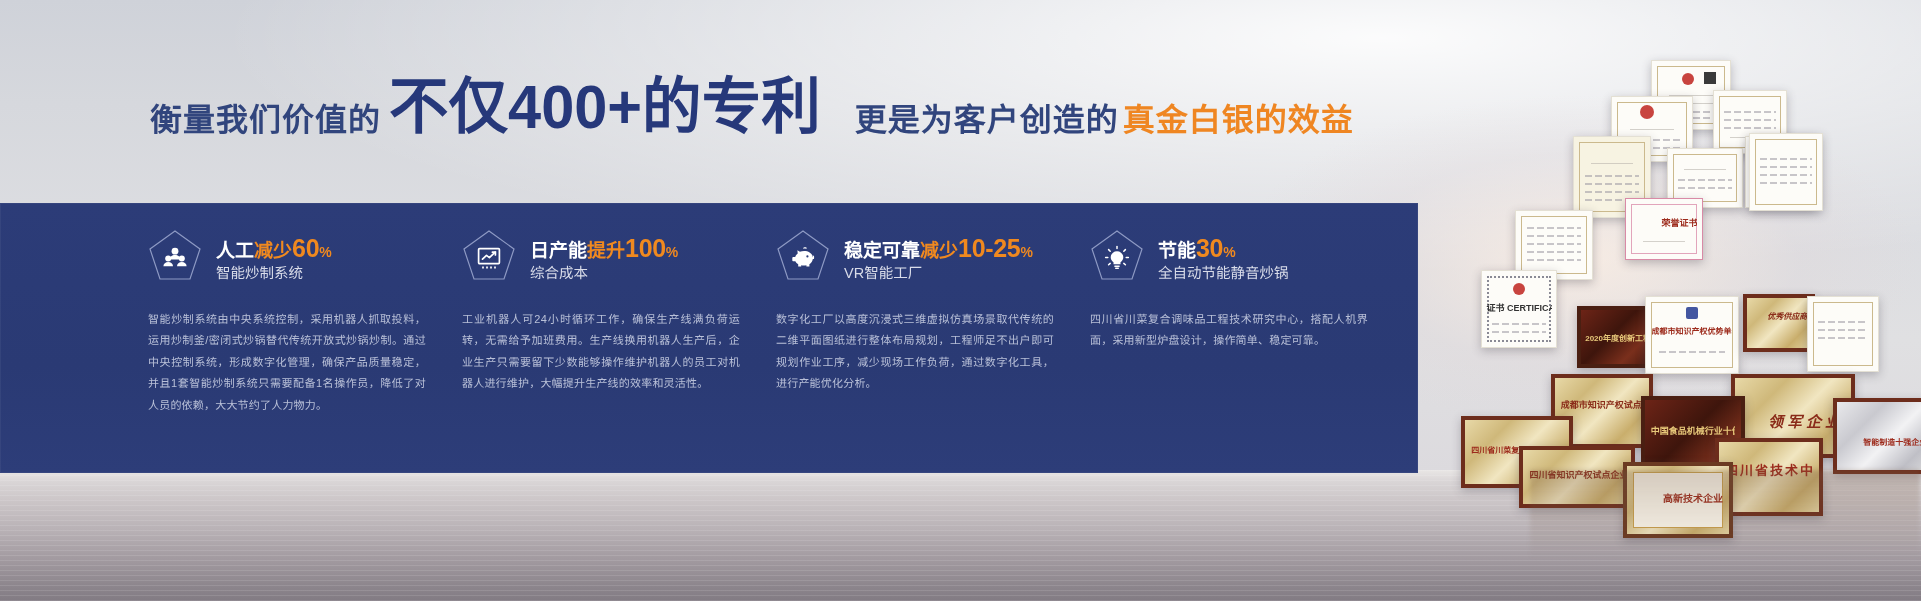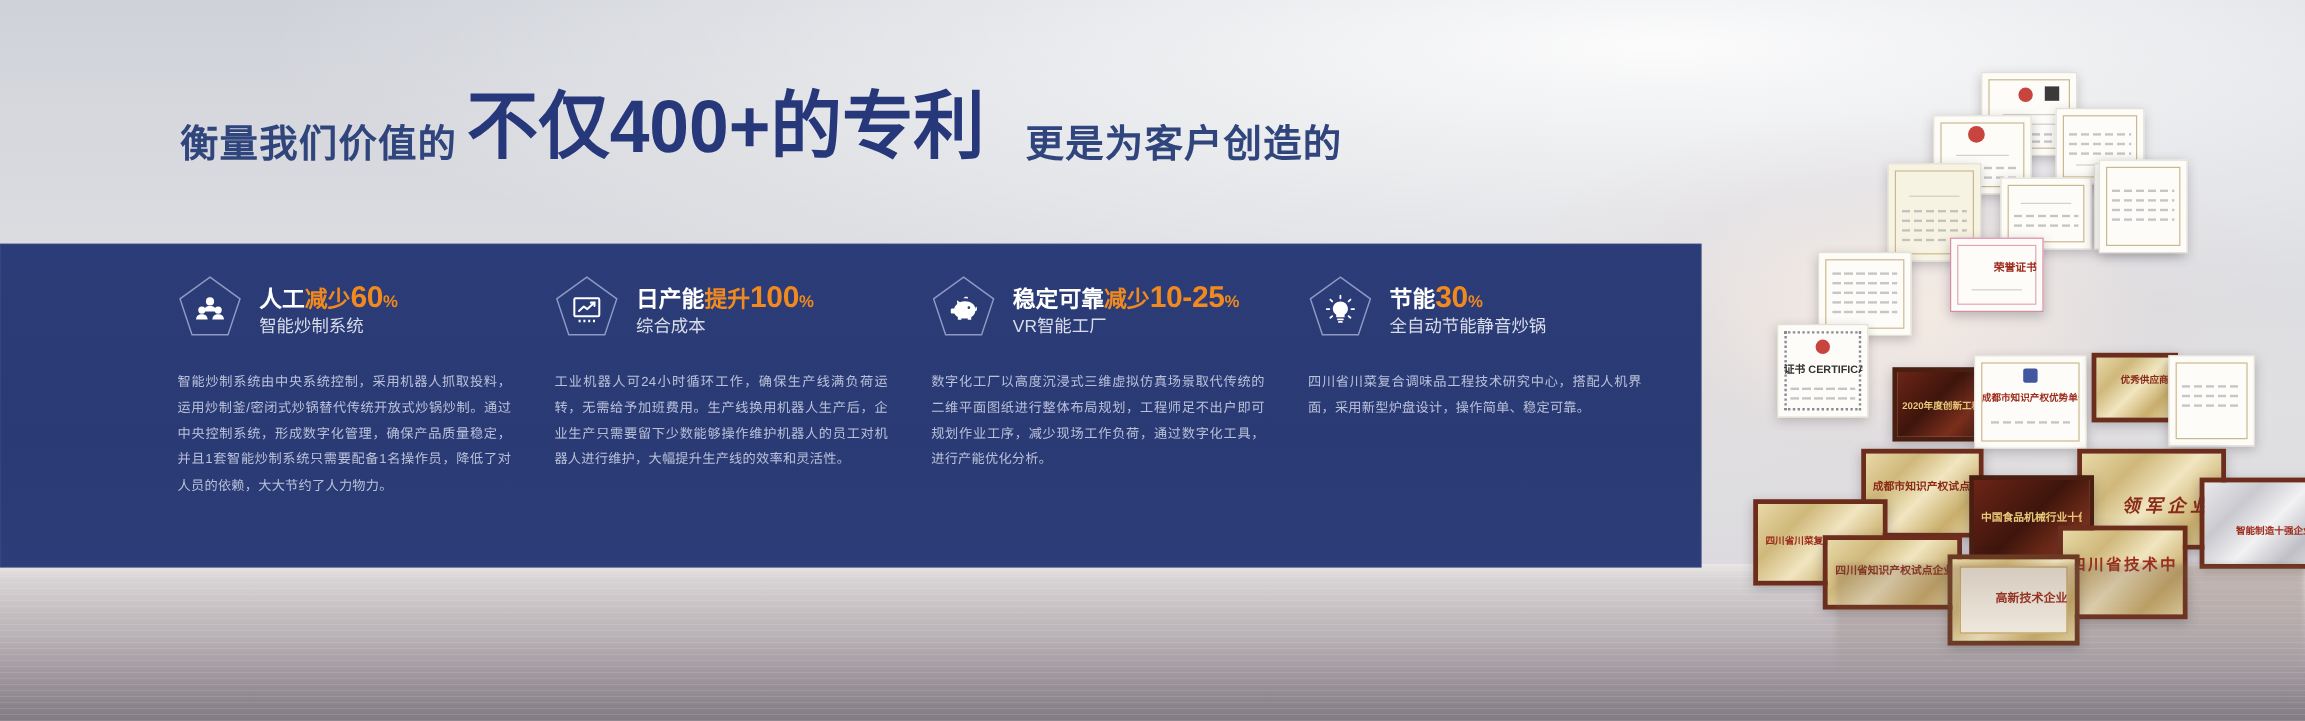--- a/index.html
+++ b/index.html
@@ -155,20 +155,21 @@
 
   <div class="bg-sky"></div>
   <div class="bg-glow"></div>
   <div class="horizon-line"></div>
   <div class="bg-water"></div>
 
   <div class="headline">
     <span class="hl-a">衡量我们价值的</span>
     <span class="hl-b">不仅400+的专利</span>
     <span class="hl-c">更是为客户创造的</span>
+    <span class="hl-d">真金白银的效益</span>
   </div>
 
   <div class="panel">
     <div class="cols">
 
       <div class="col">
         <div class="col-head">
           <div class="badge">
             <svg viewBox="0 0 54 58">
                 <polygon points="27,2 52,20 42,50 12,50 2,20" fill="none" stroke="#8e9ac4" stroke-width="1.2"></polygon>
@@ -362,21 +363,21 @@
       <div class="pl-txt ondark" style="top:22px;font-size:8px;">2020年度创新工程奖</div>
     </div>
 
     <div class="cert paper" style="left:190px;top:258px;width:94px;height:78px;">
       <div class="inner"></div>
       <div class="seal" style="left:40px;top:10px;width:12px;height:12px;background:#2f4496;border-radius:2px;"></div>
       <div class="pl-txt onlight" style="top:28px;font-size:8px;">成都市知识产权优势单位</div>
       <div class="tiny" style="top:54px;"></div>
     </div>
 
-    <div class="cert plaque" style="left:288px;top:256px;width:72px;height:58px;">
+    <div class="cert plaque" style="left:288px;top:256px;width:72px;height:58px;font-style:italic;">
       <div class="pl-txt gold" style="top:12px;font-size:8px;">优秀供应商</div>
       <div class="pl-sm" style="top:30px;"></div>
     </div>
 
     <div class="cert paper" style="left:352px;top:258px;width:72px;height:76px;">
       <div class="inner"></div>
       <div class="tiny" style="top:24px;"></div>
         <div class="tiny" style="top:32px;"></div>
       <div class="tiny" style="top:40px;"></div>
     </div>

